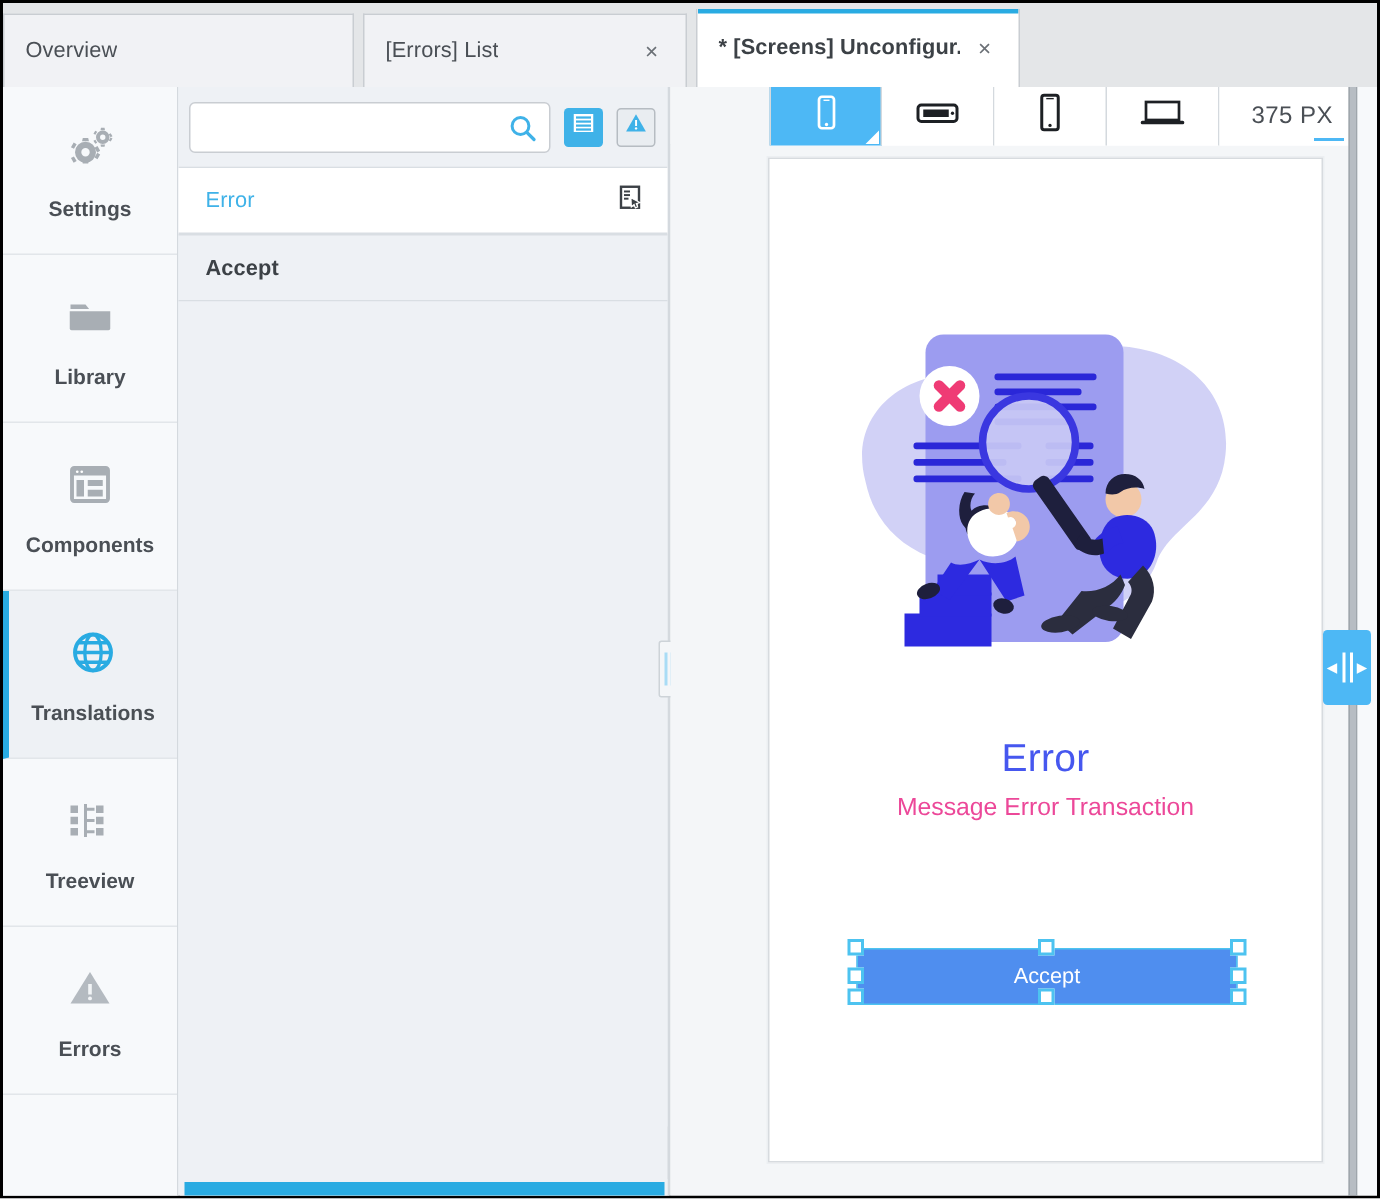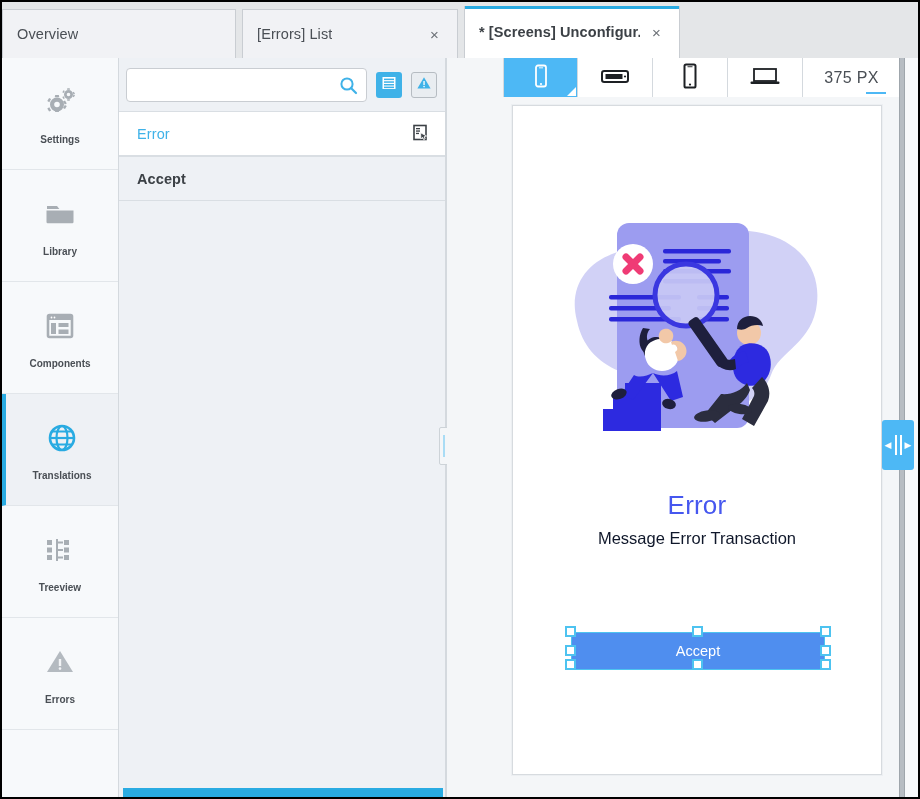--- a/index.html
+++ b/index.html
@@ -74,21 +74,21 @@
     display: flex; flex-direction: column;
     align-items: center; justify-content: center;
     gap: 13px;
     background: #f7f9fb;
   }
   .side-item.active {
     background: #eef1f5;
     border-left: 4px solid #29abe2;
   }
   .side-label {
-    font-size: 10px; font-weight: bold; color: #4a4f55;
+    font-size: 14px; font-weight: bold; color: #4a4f55;
   }
   .side-icon { width: 38px; height: 38px; display:block; }
   .side-filler { height: 69px; background: #f7f9fb; }
 
   
   .listpanel {
     position: absolute; left: 117px; top: 56px;
     width: 327px; height: 741px;
     background: #eef1f5;
     border-right: 1px solid #d4d9de;
@@ -168,21 +168,21 @@
     display: block; width: 2px; height: 22px; background: #a9dcf5;
   }
 
   
   .canvas-area {
     position: absolute; left: 445px; top: 56px;
     width: 452px; height: 741px;
     background: #f4f6f8;
   }
   .devicebar {
-    position: absolute; left: 56px; top: 0;
+    position: absolute; left: 66px; top: 0;
     height: 39px;
     display: flex; align-items: stretch;
     background: #ffffff;
   }
   .dev-btn {
     width: 75px;
     border-right: 1px solid #d4d9de;
     display: flex; align-items: center; justify-content: center;
     background: #ffffff;
     position: relative;
@@ -220,21 +220,21 @@
     display: flex; flex-direction: column; align-items: center;
   }
 
   .illus-wrap { margin-top: 95px; width: 300px; height: 245px; }
   .err-title {
     margin-top: 44px;
     font-size: 26px; color: #4657ef; letter-spacing: .2px;
   }
   .err-sub {
     margin-top: 8px;
-    font-size: 16.5px; color: #0f172a;
+    font-size: 16.5px; color: #ec4899;
   }
 
   
   .sel-wrap {
     position: absolute; left: 52px; top: 520px;
     width: 266px; height: 44px;
   }
   .accept-btn {
     position: absolute; left: 6px; top: 6px;
     width: 254px; height: 38px;

